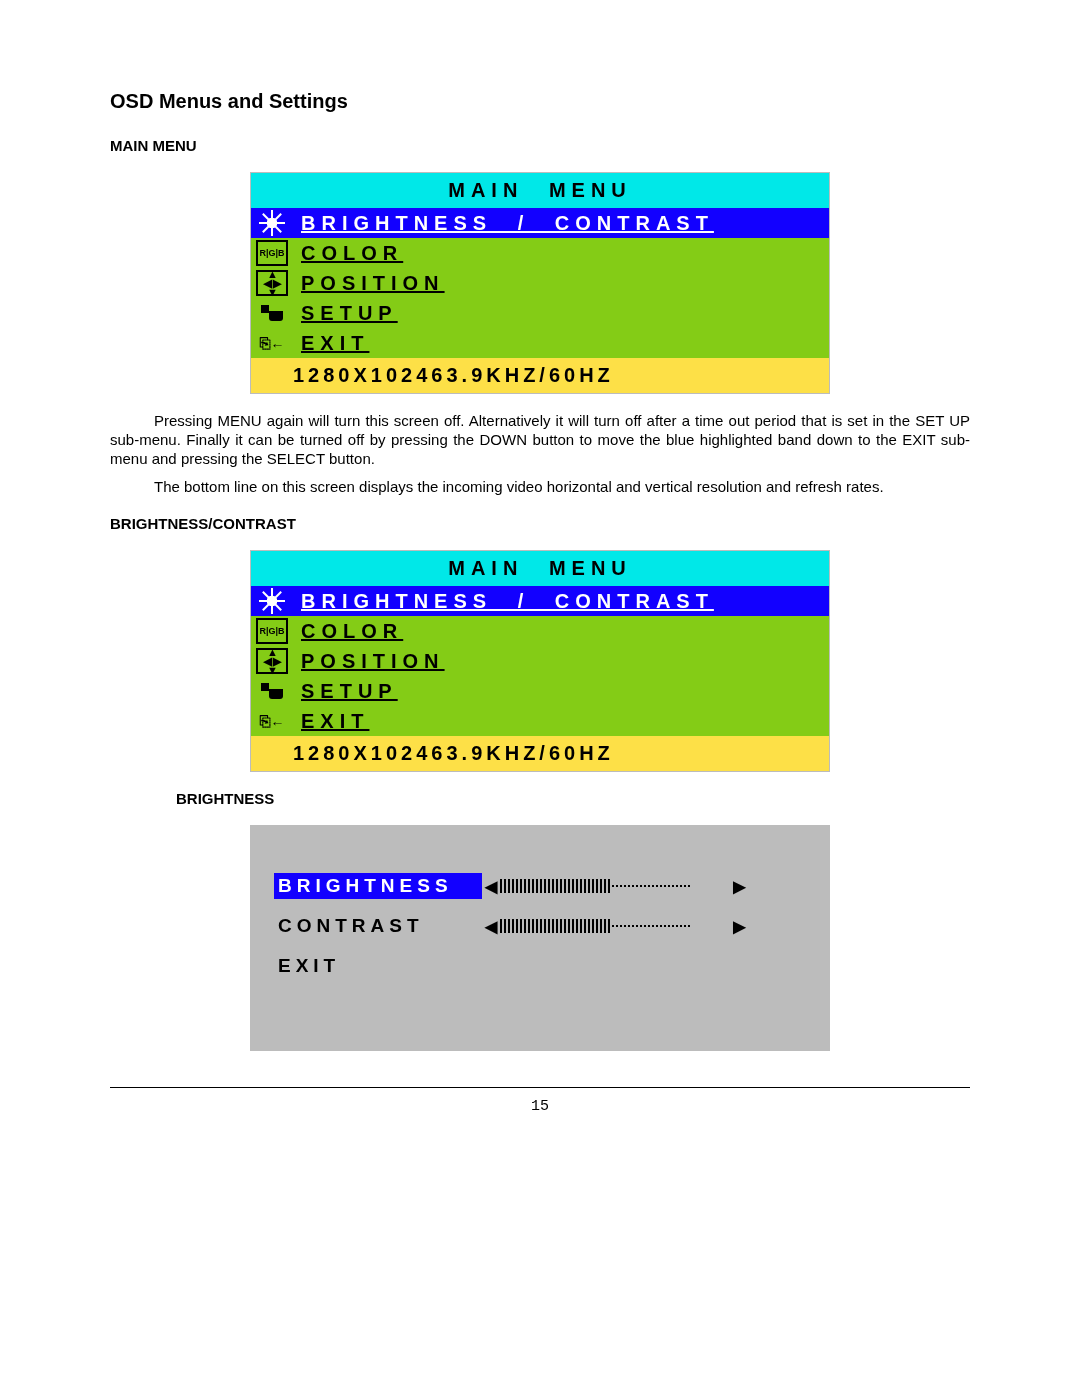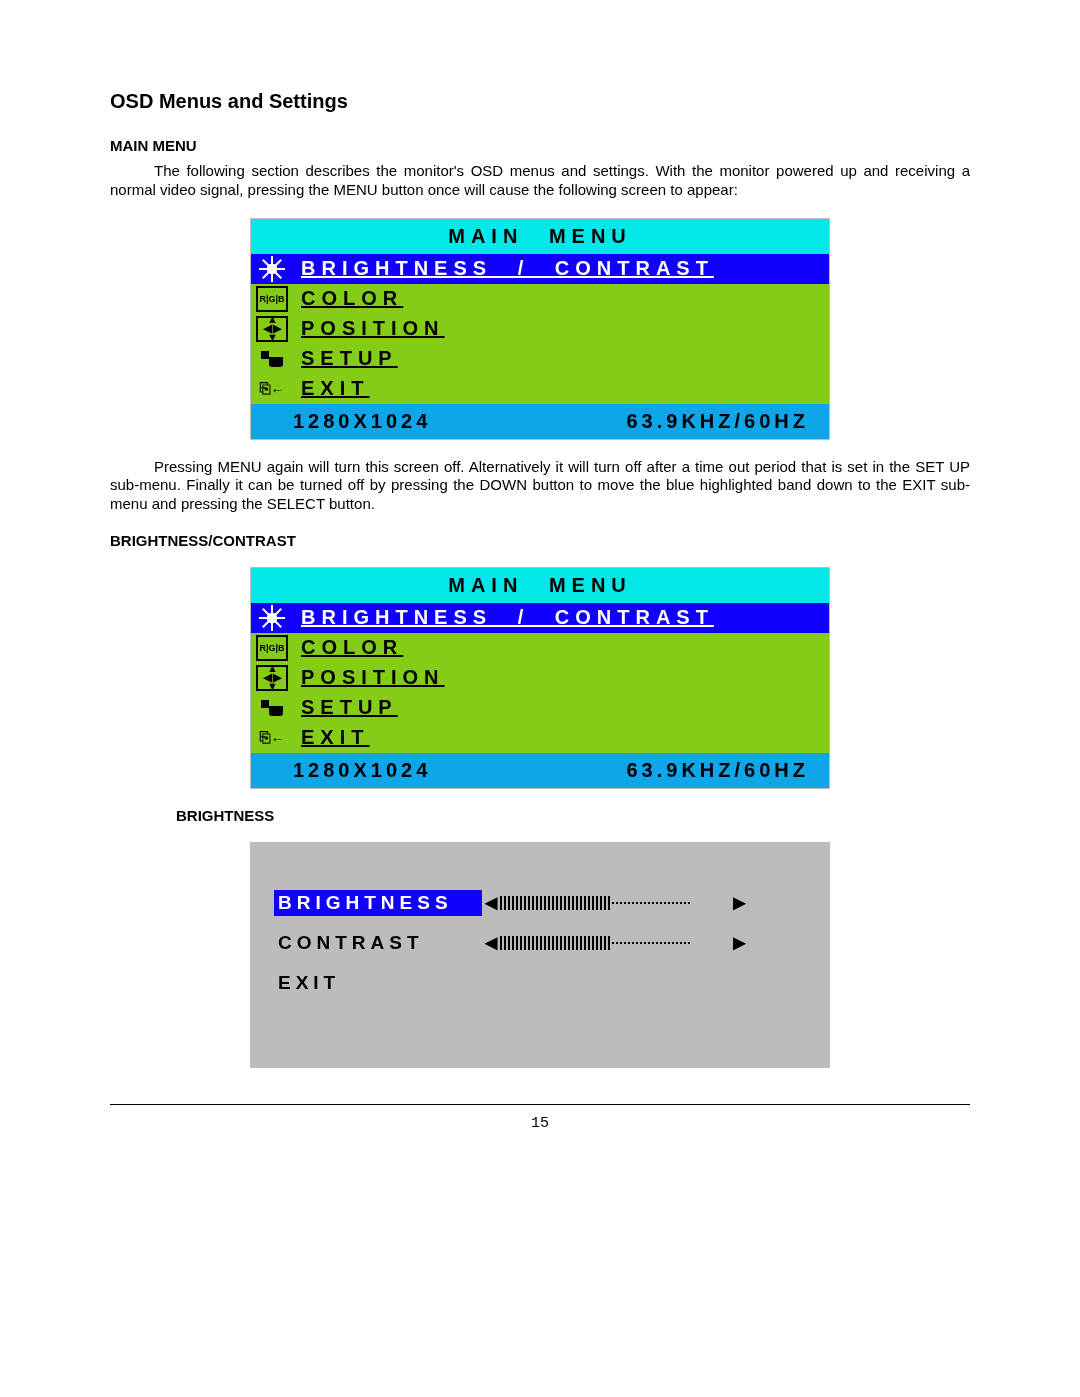--- a/index.html
+++ b/index.html
@@ -44,24 +44,23 @@
   .osd .row.sel { background: #1200ff; color: #fff; }
   .osd .row.norm { background: #84cc16; color: #000; }
   .osd .iconcell {
     width: 38px;
     display: flex;
     align-items: center;
     justify-content: center;
   }
   .osd .label { letter-spacing: 6px; word-spacing: 14px; padding-left: 10px; text-decoration: underline; }
   .osd .footer {
-    background: #0ea5e9;
+    background: #fde047;
     color: #000;
     display: flex;
-    justify-content: space-between;
     padding: 6px 20px 6px 42px;
     letter-spacing: 4px;
     word-spacing: 8px;
     font-size: 20px;
   }
   
   .iconbox {
     width: 28px; height: 22px;
     border: 2px solid currentColor;
     display: flex; align-items: center; justify-content: center;
@@ -112,21 +111,20 @@
   .segdot  { display:inline-block; width:2px; height:2px; background:#000; margin-right:2px; vertical-align: middle;}
   .footer-line { border-top: 1px solid #000; margin-top: 36px; padding-top: 10px; text-align: center; font-size: 15px; font-family: Liberation Mono, monospace;}
 </style>
 </head>
 <body>
 
 <div class="page">
   <div class="h1">OSD Menus and Settings</div>
 
   <div class="h2">MAIN MENU</div>
-  <p class="para indent">The following section describes the monitor's OSD menus and settings. With the monitor powered up and receiving a normal video signal, pressing the MENU button once will cause the following screen to appear:</p>
 
   <div class="osd-wrap">
     <div class="osd" id="osd1">
         <div class="title">MAIN MENU</div>
         <div class="row sel">
           <div class="iconcell">
             <div class="iconbox noborder" style="color:#fff">
               <div class="sun">
                 <span class="sun2"></span>
                 <span class="sun3"></span>
@@ -164,20 +162,21 @@
           <div class="label">EXIT</div>
         </div>
         <div class="footer">
           <span>1280X1024</span>
           <span>63.9KHZ/60HZ</span>
         </div>
       </div>
   </div>
 
   <p class="para indent">Pressing MENU again will turn this screen off. Alternatively it will turn off after a time out period that is set in the SET UP sub-menu. Finally it can be turned off by pressing the DOWN button to move the blue highlighted band down to the EXIT sub-menu and pressing the SELECT button.</p>
+  <p class="para indent">The bottom line on this screen displays the incoming video horizontal and vertical resolution and refresh rates.</p>
 
   <div class="h2">BRIGHTNESS/CONTRAST</div>
 
   <div class="osd-wrap">
     <div class="osd" id="osd2">
         <div class="title">MAIN MENU</div>
         <div class="row sel">
           <div class="iconcell">
             <div class="iconbox noborder" style="color:#fff">
               <div class="sun">

